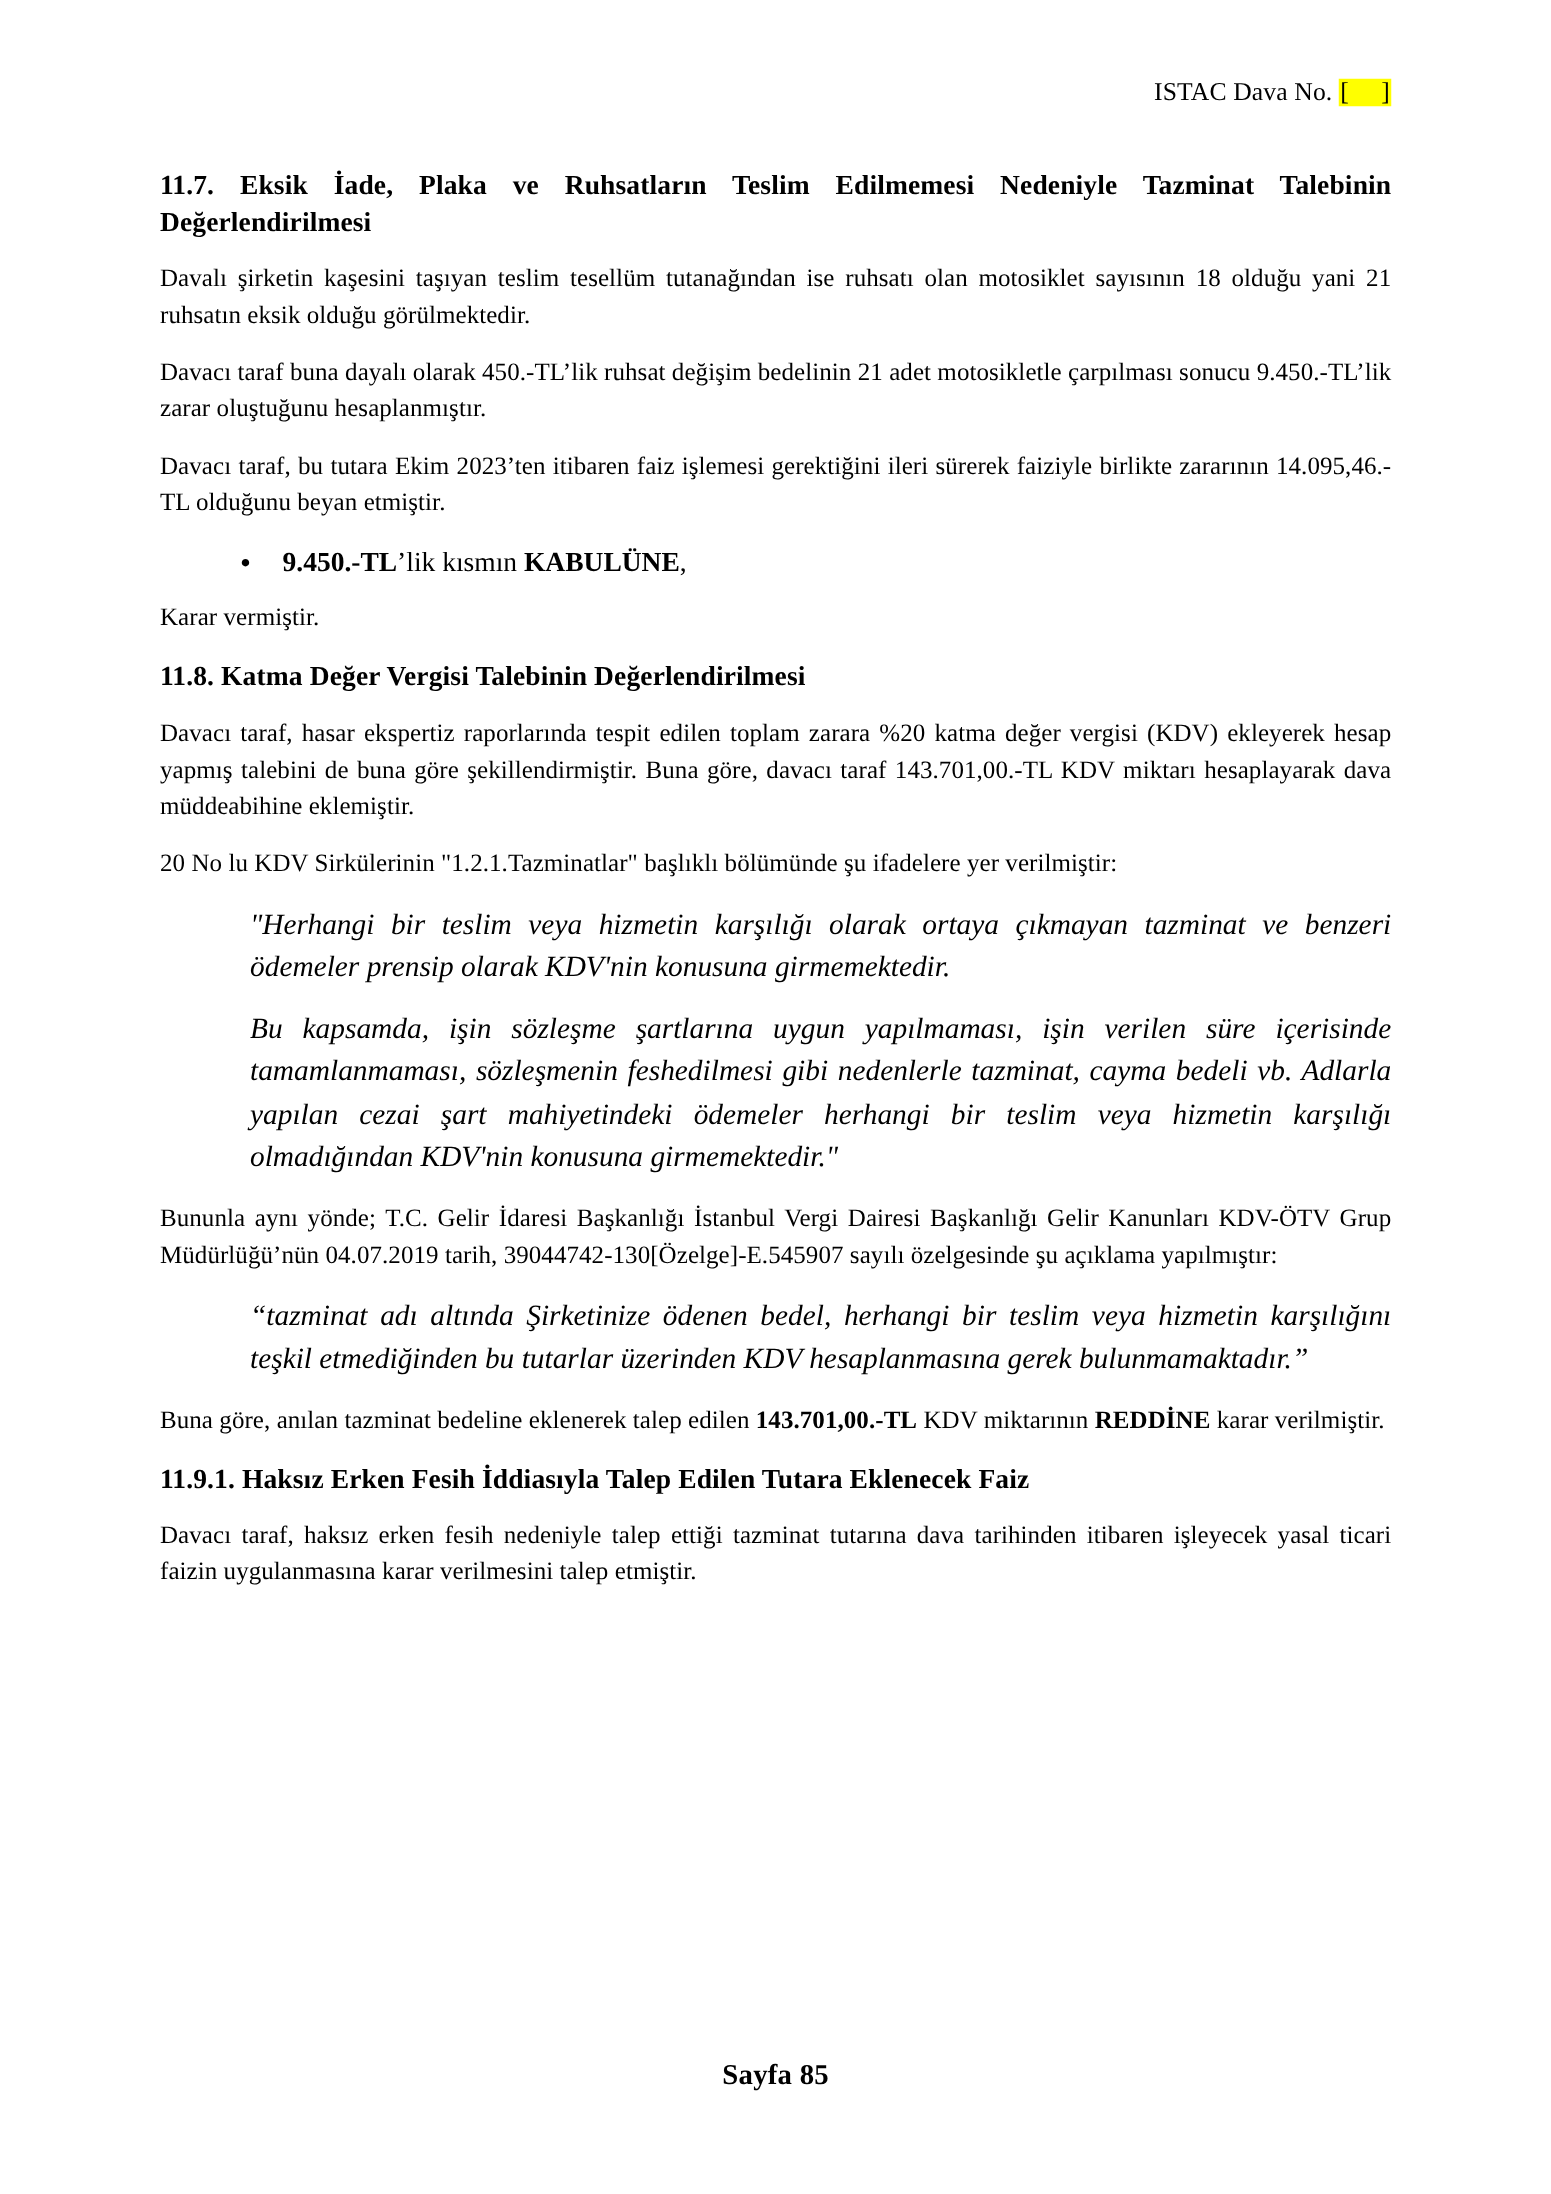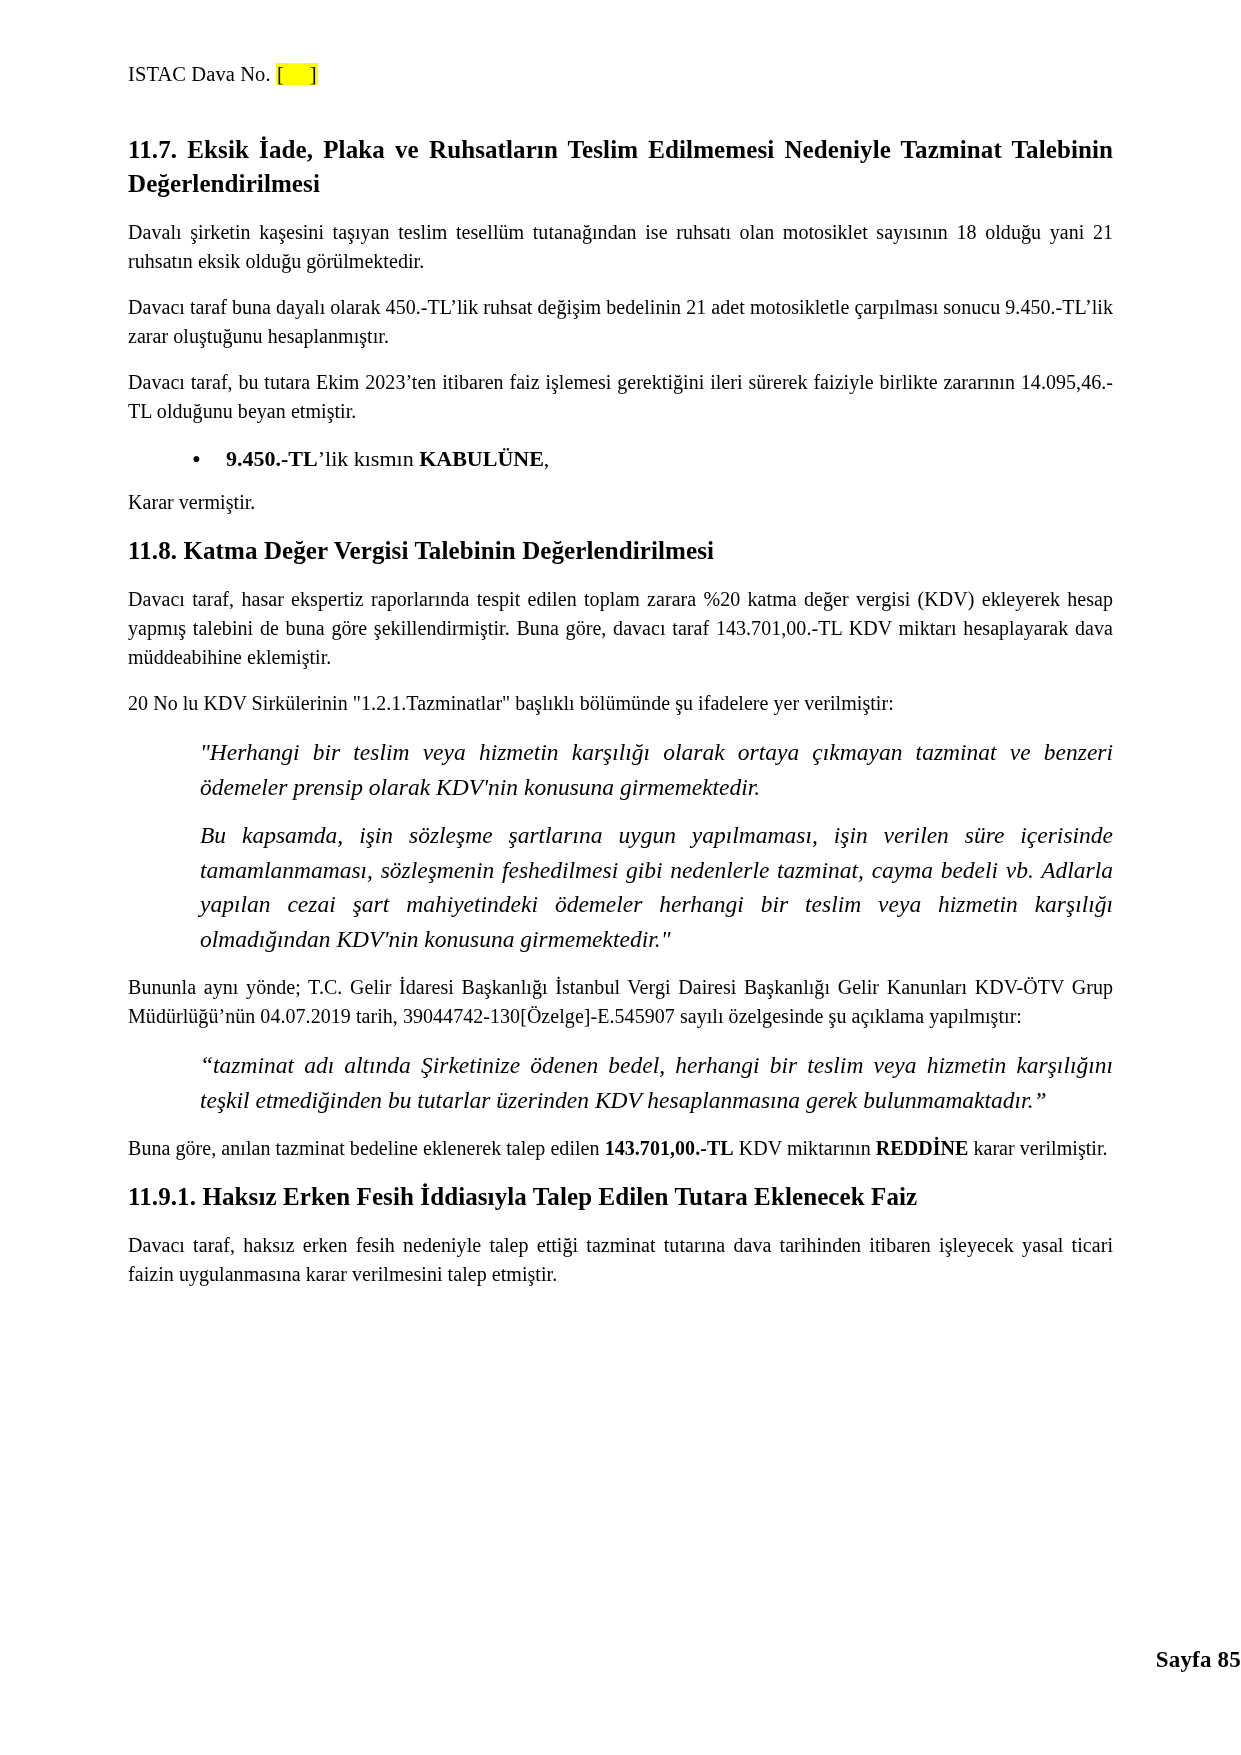--- a/index.html
+++ b/index.html
@@ -21,31 +21,32 @@
     box-sizing: border-box;
     padding: 62px 128px 0 128px;
     overflow: hidden;
   }
   .doc-header {
     font-size: 20.5px;
     line-height: 1.2;
     margin: 0 0 46px 0;
     letter-spacing: 0.1px;
     white-space: nowrap;
+    text-align: right;
   }
   .highlight {
     background: #ffff00;
     padding: 0 1px;
   }
   .highlight .gap {
     display: inline-block;
     width: 26px;
   }
   h2.section-heading {
-    font-size: 25px;
+    font-size: 22px;
     font-weight: bold;
     line-height: 1.38;
     margin: 0 0 16px 0;
     text-align: justify;
     text-justify: inter-word;
     letter-spacing: 0.1px;
   }
   h2.section-heading.single {
     text-align: left;
   }
@@ -93,21 +94,21 @@
     text-justify: inter-word;
   }
   blockquote.quote-block p:last-child {
     margin-bottom: 0;
   }
   .footer {
     position: absolute;
     left: 0;
     right: 0;
     bottom: 82px;
-    text-align: right;
+    text-align: center;
     font-size: 23px;
     font-weight: bold;
     letter-spacing: 0.2px;
   }
   b, strong { font-weight: bold; }
   .heading-gap-top { margin-top: 28px; font-family: Liberation Serif, serif; }
 </style>
 </head>
 <body>
 

